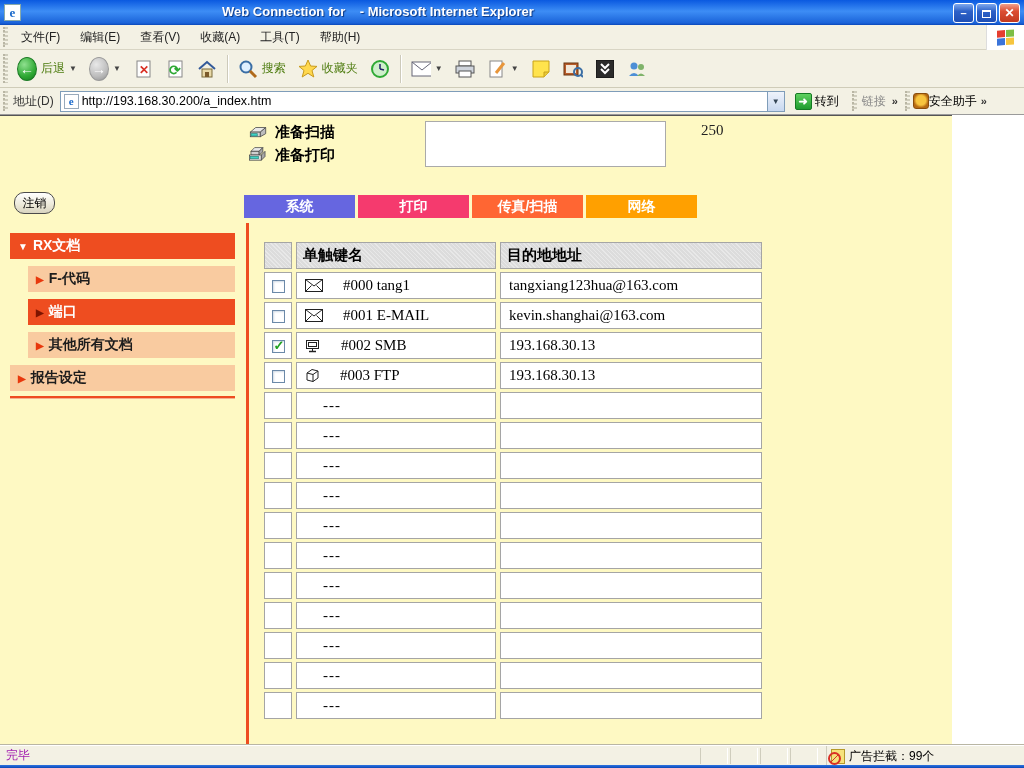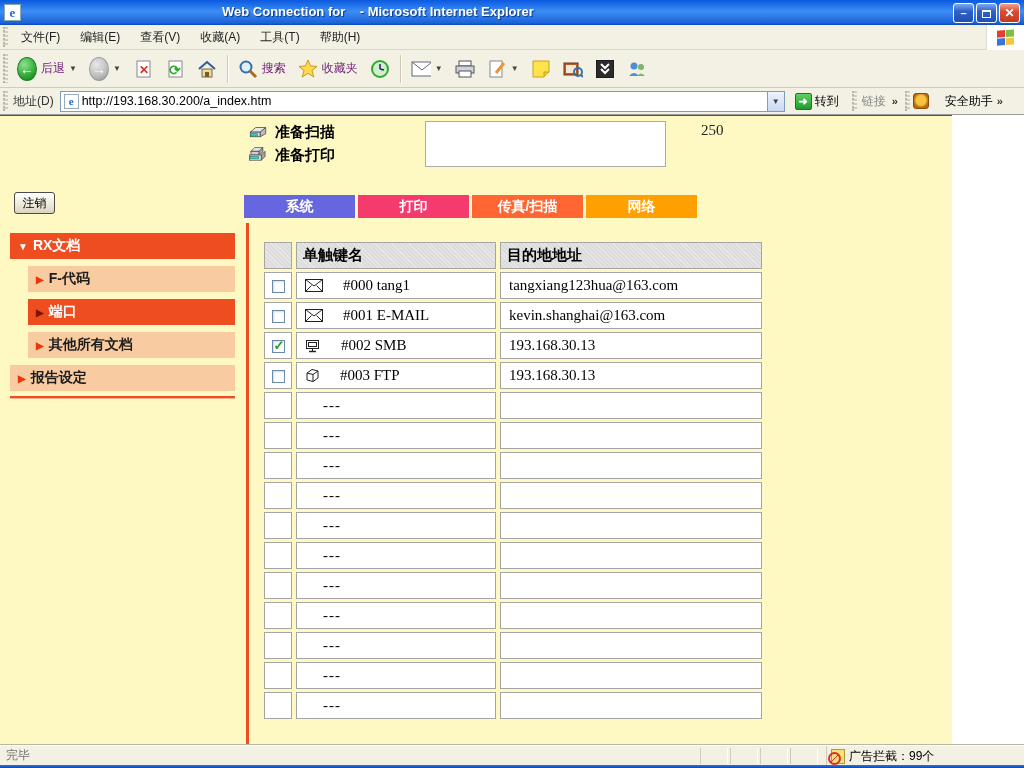--- a/index.html
+++ b/index.html
@@ -31,21 +31,21 @@
     display:flex; align-items:center; justify-content:center; }
   .winflag { width:18px; height:16px; display:grid; grid-template-columns:8px 8px; grid-template-rows:7px 7px; gap:1px; transform:skewY(-4deg); }
   .winflag i { display:block; }
   .winflag i:nth-child(1){background:#E53E30;} .winflag i:nth-child(2){background:#7DBE45;}
   .winflag i:nth-child(3){background:#3B74D9;} .winflag i:nth-child(4){background:#F6C53E;}
 
   
   .toolbar { position:absolute; left:0; top:50px; width:1024px; height:38px; background:#F3F1E4;
     border-bottom:1px solid #CFCCB8; display:flex; align-items:center; }
   .tool-btn { display:flex; align-items:center; gap:4px; padding:3px 6px; border-radius:3px; height:32px; }
-  .tool-label { font-size:12px; color:#701a75; }
+  .tool-label { font-size:12px; color:#4d7c0f; }
   .drop-arrow { font-size:8px; color:#444; }
   .tool-sep { width:1px; height:28px; background:#cdcaba; margin:0 4px; box-shadow:1px 0 0 #fff; }
   .circle-btn { width:24px; height:24px; border-radius:50%; display:flex; align-items:center; justify-content:center;
     color:#fff; font-size:14px; font-weight:bold; }
   .circle-back { background:radial-gradient(circle at 35% 30%,#8fe08f,#2FA934 60%,#157A1E); border:1px solid #1b7a24; }
   .circle-fwd  { background:radial-gradient(circle at 35% 30%,#e8e8e8,#BDBDBD 60%,#8f8f8f); border:1px solid #9a9a9a; }
   .icon16 { width:20px; height:20px; display:flex; align-items:center; justify-content:center; }
 
   
   .addressbar { position:absolute; left:0; top:88px; width:1024px; height:27px; background:#F3F1E4;
@@ -55,38 +55,38 @@
   .addr-ie-icon { width:15px; height:15px; margin:0 3px; background:#fff; border:1px solid #9ab;
     color:#1b6acb; font-weight:bold; font-family:"Liberation Serif",serif; font-size:11px; display:flex; align-items:center; justify-content:center; }
   .addr-input { flex:1; border:none; outline:none; font-size:12.5px; font-family:"Liberation Sans",sans-serif; color:#000; }
   .addr-drop { width:17px; height:19px; background:linear-gradient(to bottom,#eef3fb,#c8d8f0); border-left:1px solid #7F9DB9;
     display:flex; align-items:center; justify-content:center; font-size:8px; color:#345; }
   .go-btn { display:flex; align-items:center; gap:3px; margin:0 6px; padding:2px 4px; border-radius:2px; }
   .go-icon { width:17px; height:17px; background:linear-gradient(to bottom,#5fd05f,#1F9C2F); border:1px solid #157a23; border-radius:2px;
     color:#fff; display:flex; align-items:center; justify-content:center; font-size:11px; font-weight:bold; }
   .links-label { color:#888; margin:0 2px; }
   .chev { font-weight:bold; color:#333; margin:0 4px; font-size:11px; }
-  .safety { display:flex; align-items:center; gap:16px; }
+  .safety { display:flex; align-items:center; gap:0; }
   .lion-icon { width:16px; height:16px; border-radius:3px; background:radial-gradient(circle at 50% 45%,#F7C43D 0 45%,#B66A12 70%); border:1px solid #8a4d0a; }
 
   
   .content { position:absolute; left:0; top:115px; width:952px; height:630px; background:#fef9c3; border-top:1px solid #555; overflow:hidden; }
 
   .dev-row { position:absolute; left:248px; display:flex; align-items:center; gap:7px; }
   .dev-label { font-weight:bold; font-size:15px; color:#000; }
   .msg-box { position:absolute; left:425px; top:5px; width:241px; height:46px; background:#fff; border:1px solid #aaa; }
   .counter { position:absolute; left:701px; top:6px; font-family:"Liberation Serif",serif; font-size:15px; color:#222; }
 
   .tabs { position:absolute; left:244px; top:79px; display:flex; gap:3px; }
   .tab { width:111px; height:23px; color:#fff; font-weight:bold; font-size:14px; display:flex; align-items:center; justify-content:center; }
 
   .v-redline { position:absolute; left:246px; top:107px; width:3px; height:523px; background:#EE4D20; }
 
   .logout-btn { position:absolute; left:14px; top:76px; width:41px; height:22px;
-    background:linear-gradient(to bottom,#ffffff,#ece9d8 60%,#d8d4c0); border:1px solid #4b4b4b; border-radius:3px;
+    background:linear-gradient(to bottom,#ffffff,#ece9d8 60%,#d8d4c0); border:1px solid #4b4b4b; border-radius:10px;
     font-size:12px; color:#000; display:flex; align-items:center; justify-content:center; }
   .side-menu { position:absolute; left:0; top:117px; width:236px; }
   .side-item { height:26px; margin-bottom:7px; display:flex; align-items:center; font-weight:bold; font-size:14px; padding-left:8px; gap:5px; }
   .side-item.lvl0 { margin-left:10px; width:225px; }
   .side-item.lvl1 { margin-left:28px; width:207px; }
   .side-item.active { background:#EE4D20; color:#fff; }
   .side-item.inactive { background:#F9CBA0; color:#1d1d1d; }
   .side-arrow { font-size:10px; }
   .side-item.active .side-arrow { color:#fff; }
   .side-item.inactive .side-arrow { color:#E8380D; }
@@ -116,21 +116,21 @@
     display:flex; align-items:center; justify-content:center; }
   .sb-up { top:0; } .sb-down { bottom:0; }
   .sb-thumb { position:absolute; left:0; top:28px; width:18px; height:46px; border:1px solid #9EB6E4; border-radius:2px;
     background:linear-gradient(to right,#D7E4F7,#C3D6F3 50%,#B5CCF0); }
   .sb-thumb::after { content:""; position:absolute; left:4px; top:14px; width:8px; height:16px;
     background:repeating-linear-gradient(to bottom,#8FAADC 0 1px,#fff 1px 3px); }
 
   
   .statusbar { position:absolute; left:0; top:745px; width:1024px; height:20px; background:#F3F1E4;
     border-top:1px solid #fff; box-shadow:0 -1px 0 #b9b6a4; display:flex; align-items:center; }
-  .status-text { margin-left:6px; color:#737373; }
+  .status-text { margin-left:6px; color:#a21caf; }
   .status-panes { position:absolute; left:700px; top:2px; display:flex; gap:2px; height:16px; }
   .pane { width:28px; border-left:1px solid #cfcdbd; border-right:1px solid #fff; }
   .ad-pane { position:absolute; left:826px; top:0; height:20px; display:flex; align-items:center; gap:4px; border-left:1px solid #cfcdbd; padding-left:4px; }
   .ad-icon { position:relative; width:14px; height:15px; background:#F6E27B; border:1px solid #b59a2a; }
   .ad-icon::after { content:""; position:absolute; left:-4px; top:2px; width:9px; height:9px; border:2px solid #D93025; border-radius:50%;
     background:linear-gradient(135deg,transparent 45%,#D93025 45% 55%,transparent 55%); }
   .bottom-edge { position:absolute; left:0; top:765px; width:1024px; height:3px; background:linear-gradient(to bottom,#2E74E0,#0A47B8); }
 
   svg { display:block; }
 </style>

